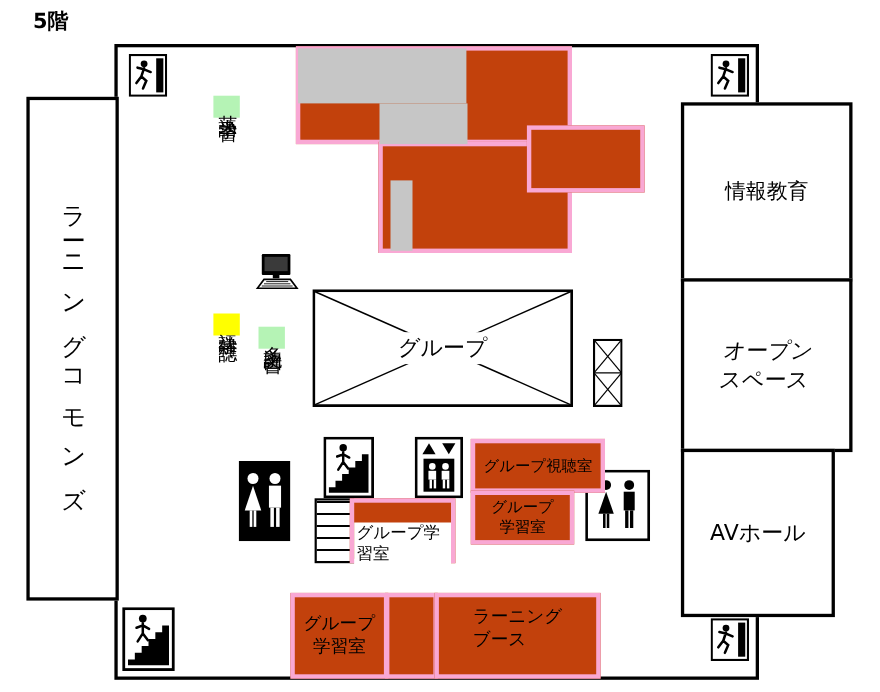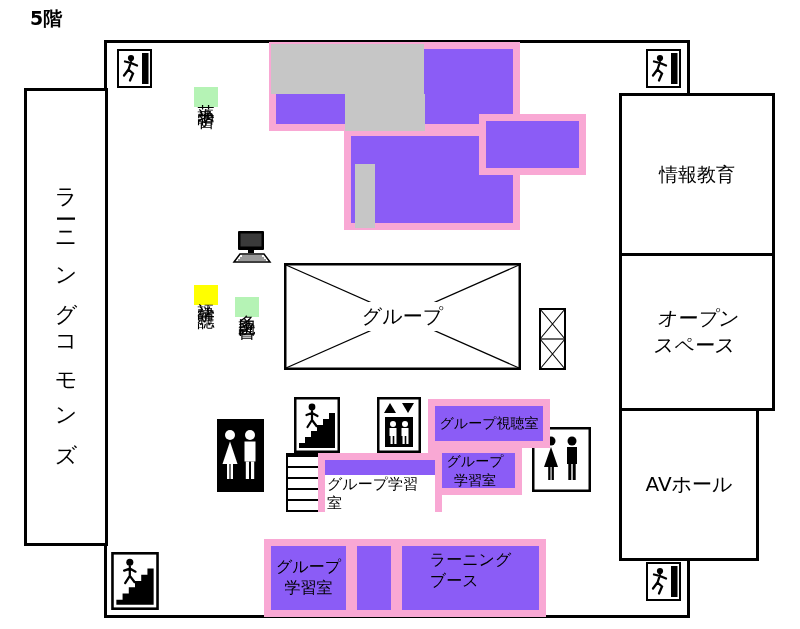--- a/index.html
+++ b/index.html
@@ -4,21 +4,21 @@
 <style>
   * { margin:0; padding:0; box-sizing:border-box; }
   html,body { background:#ffffff; }
   .stage {
     position:relative; width:800px; height:629px; background:#fff;
     font-family:"DejaVu Sans","Liberation Sans",sans-serif; color:#000;
     overflow:hidden;
   }
   .abs { position:absolute; }
   .outline3 { border:3px solid #000; background:#fff; }
-  .outline2 { border:7px solid #f9a8d4; background:#8b5cf6; }
+  .outline2 { border:4px solid #f9a8d4; background:#c2410c; }
   .gray { background:#c6c6c6; }
   .center { display:flex; align-items:center; justify-content:center; }
   .lines2 { display:flex; flex-direction:column; justify-content:center; }
   .vtext { writing-mode:vertical-rl; }
   .hl {
     writing-mode:vertical-rl; text-orientation:upright;
     font-size:17px; letter-spacing:3px; line-height:1.15; padding:4px 2px;
   }
   .floor-label { position:absolute; font-size:19px; font-weight:bold; }
   .steps {
@@ -169,21 +169,21 @@
     <div style="font-size:14px;">グループ視聴室</div>
   </div>
 
   <div class="abs outline2 center" style="left:428px;top:446px;width:94px;height:49px;">
     <div class="lines2" style="font-size:14px;line-height:1.3;text-align:center;">
       <div>グループ</div>
       <div>学習室</div>
     </div>
   </div>
 
-  <div class="abs outline2 center" style="left:318px;top:453px;width:124px;height:59px;justify-content:center;">
+  <div class="abs outline2 center" style="left:318px;top:453px;width:96px;height:59px;justify-content:center;">
     <div style="font-size:15px;margin-top:22px;background:#fff;padding:0 2px;">グループ学習室</div>
   </div>
 
   <div class="abs outline2 center" style="left:264px;top:539px;width:89px;height:78px;">
     <div class="lines2" style="font-size:16px;line-height:1.3;text-align:center;">
       <div>グループ</div>
       <div>学習室</div>
     </div>
   </div>
   <div class="abs outline2" style="left:350px;top:539px;width:48px;height:78px;"></div>

